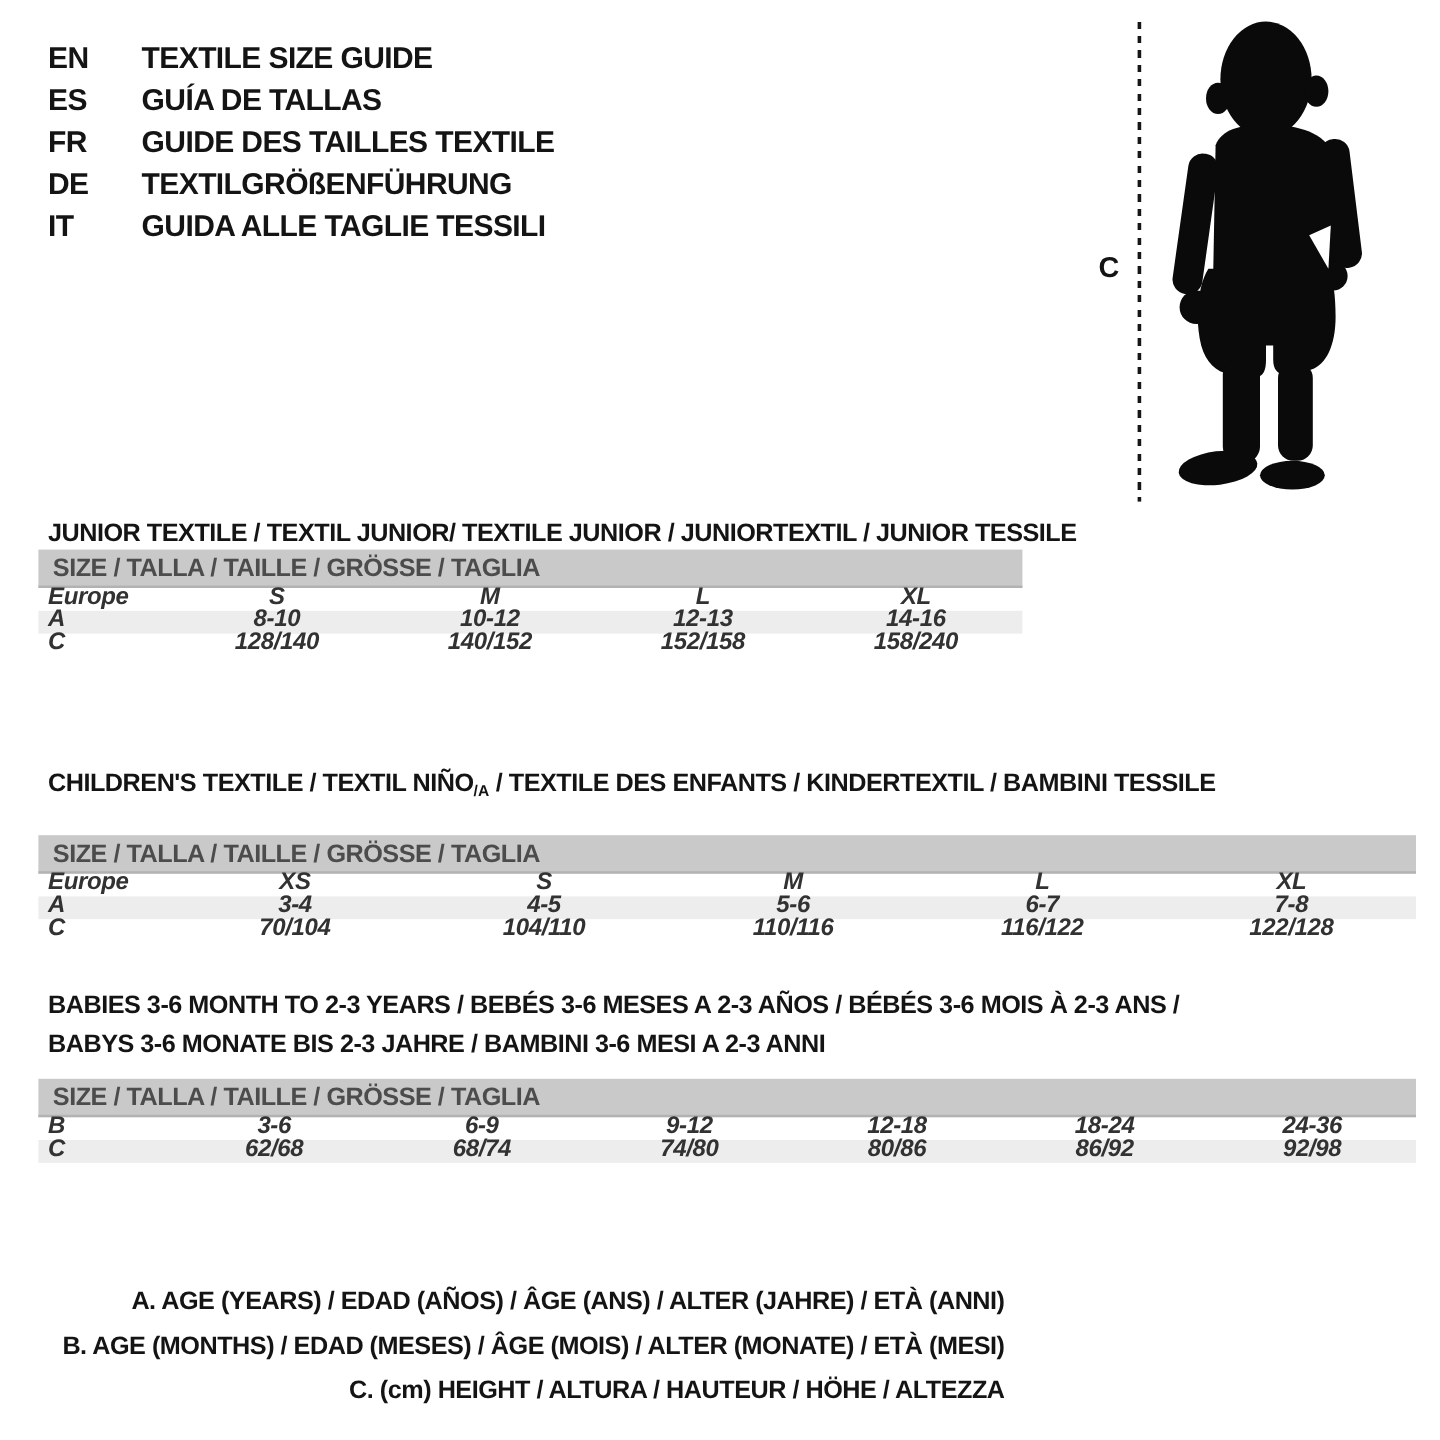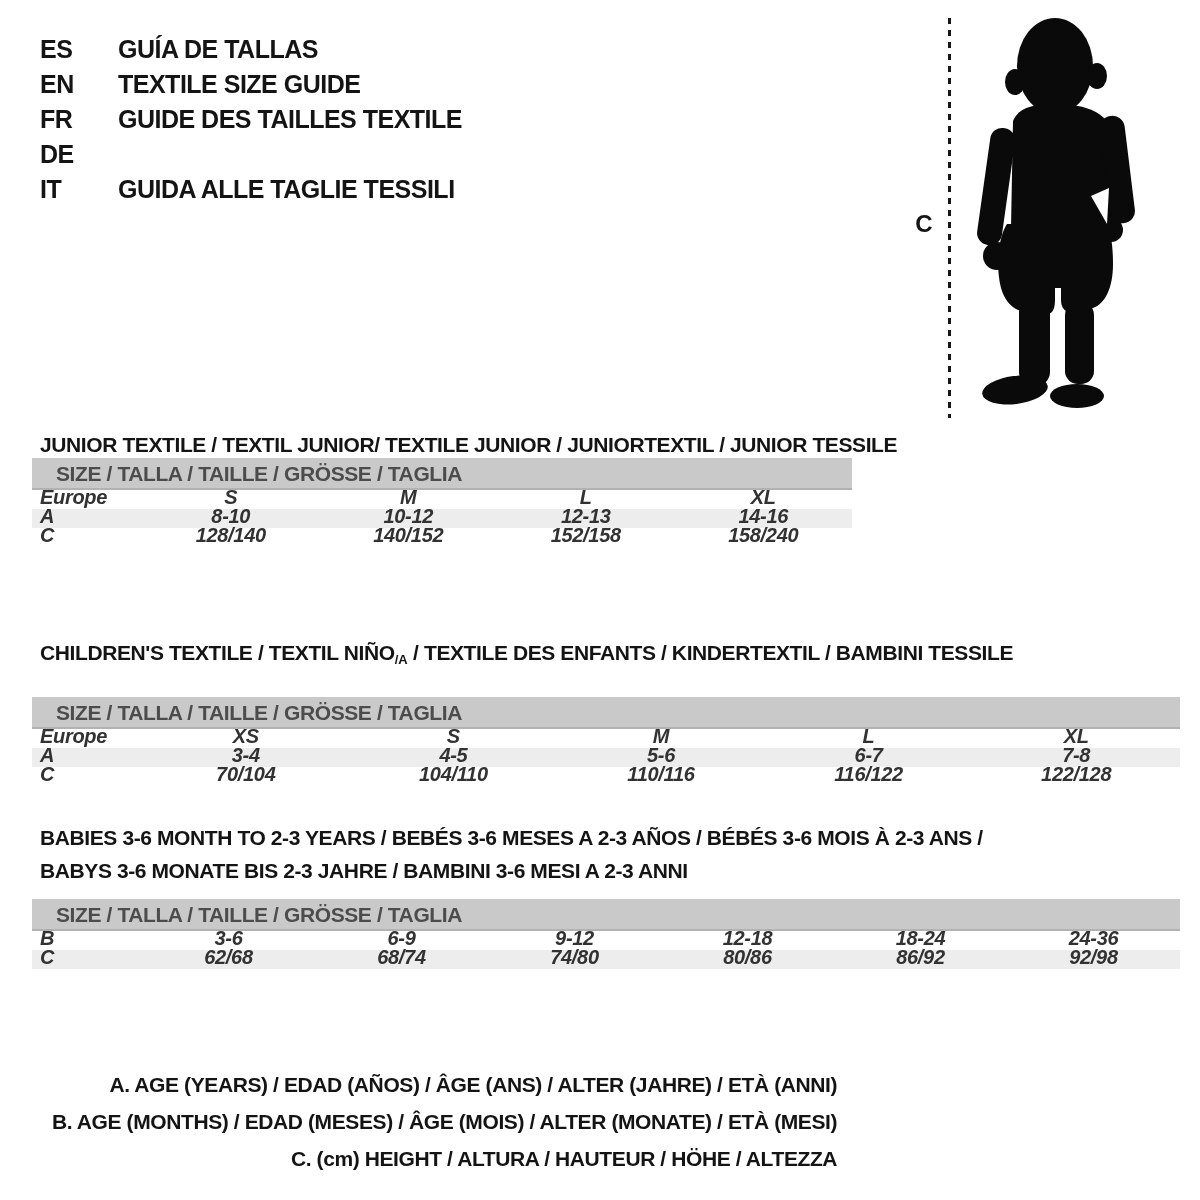--- a/index.html
+++ b/index.html
@@ -51,21 +51,21 @@
     padding-left:8px;font-size:21px;font-weight:bold;letter-spacing:-0.4px;
     color:var(--title-text);white-space:nowrap;line-height:26px;
   }
   .sec-title .sub{font-size:13px;vertical-align:-4px;letter-spacing:0;}
   .sec-junior .sec-title{}
   .sec-children .sec-title{margin-bottom:24px;}
   .sec-babies .sec-title{margin-bottom:12px;line-height:33px;}
   .size-bar{
     height:32px;line-height:32px;background:var(--bar-bg);
     border-bottom:2px solid #b2b2b2;
-    padding-left:24px;font-size:21px;font-weight:bold;letter-spacing:-0.4px;
+    padding-left:12px;font-size:21px;font-weight:bold;letter-spacing:-0.4px;
     color:var(--bar-text);white-space:nowrap;
   }
   .trow{display:flex;height:19px;align-items:flex-end;font-style:italic;}
   .trow.shaded{background:var(--row-shade);}
   .tcell{
     flex:1 1 0;text-align:center;font-size:20px;font-weight:bold;
     letter-spacing:-0.3px;color:var(--body-text);
   }
   .tcell.tlabel{flex:0 0 110px;text-align:left;padding-left:8px;}
   
@@ -73,33 +73,34 @@
   .legend-line{
     font-size:21px;font-weight:bold;letter-spacing:-0.4px;line-height:37px;
     color:var(--title-text);white-space:nowrap;
   }
 </style>
 </head>
 <body>
 
 <div class="lang-block">
   <div class="lang-row">
+    <span class="lang-code">EN</span>
+    <span class="lang-title">TEXTILE SIZE GUIDE</span>
+  </div>
+  <div class="lang-row">
     <span class="lang-code">ES</span>
     <span class="lang-title">GUÍA DE TALLAS</span>
   </div>
   <div class="lang-row">
-    <span class="lang-code">EN</span>
-    <span class="lang-title">TEXTILE SIZE GUIDE</span>
-  </div>
-  <div class="lang-row">
     <span class="lang-code">FR</span>
     <span class="lang-title">GUIDE DES TAILLES TEXTILE</span>
   </div>
   <div class="lang-row">
     <span class="lang-code">DE</span>
+    <span class="lang-title">TEXTILGRÖßENFÜHRUNG</span>
   </div>
   <div class="lang-row">
     <span class="lang-code">IT</span>
     <span class="lang-title">GUIDA ALLE TAGLIE TESSILI</span>
   </div>
 </div>
 
 <div class="figure">
   <span class="c-label">C</span>
   <div class="dash-line"></div>

